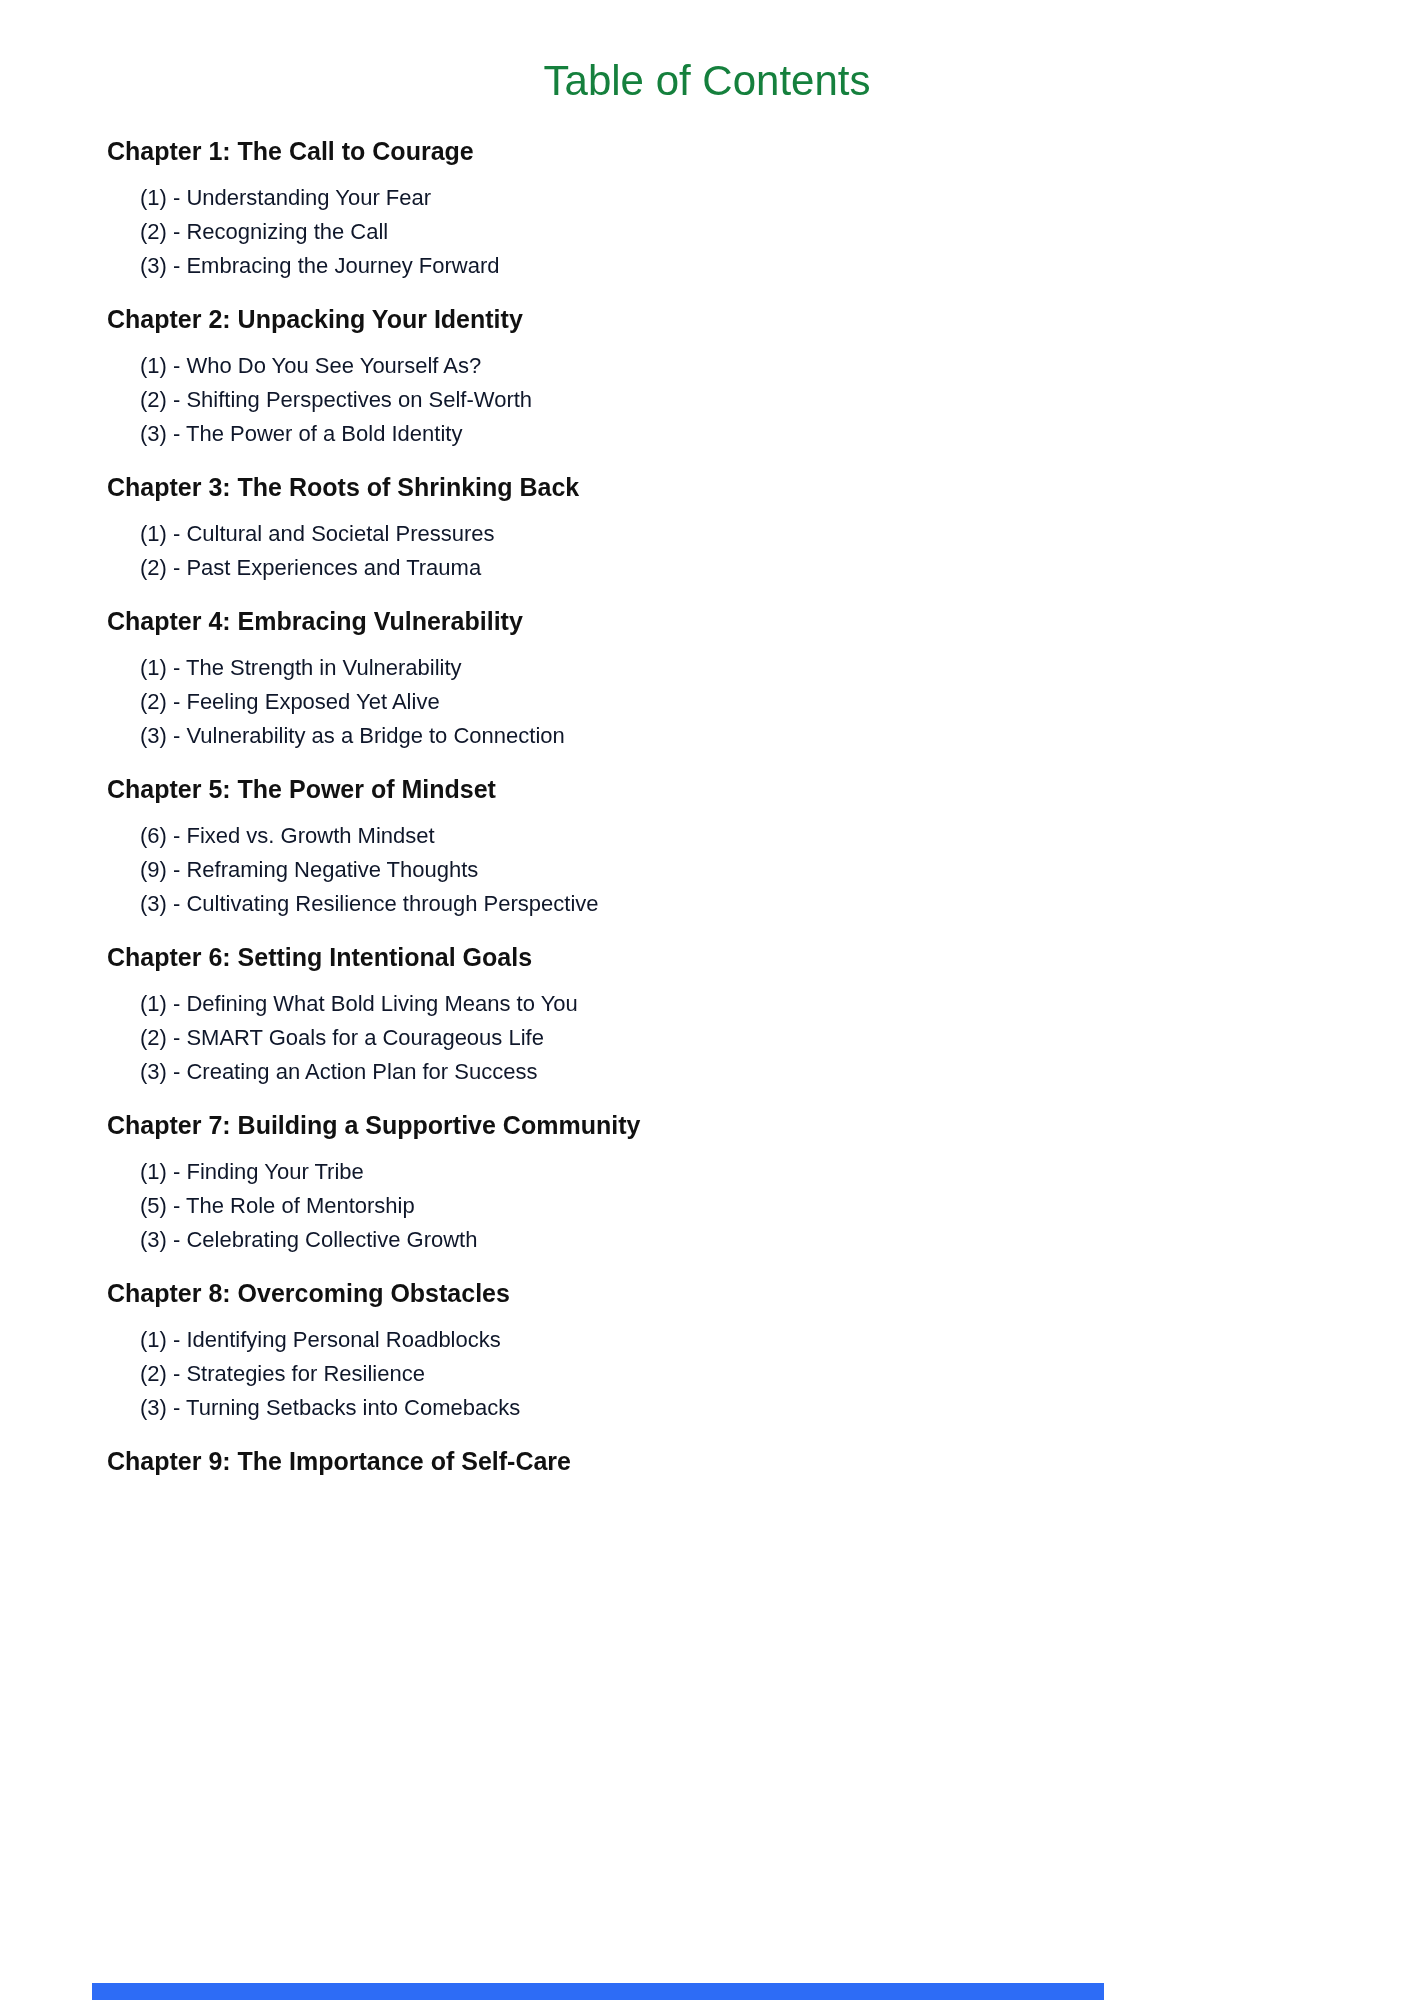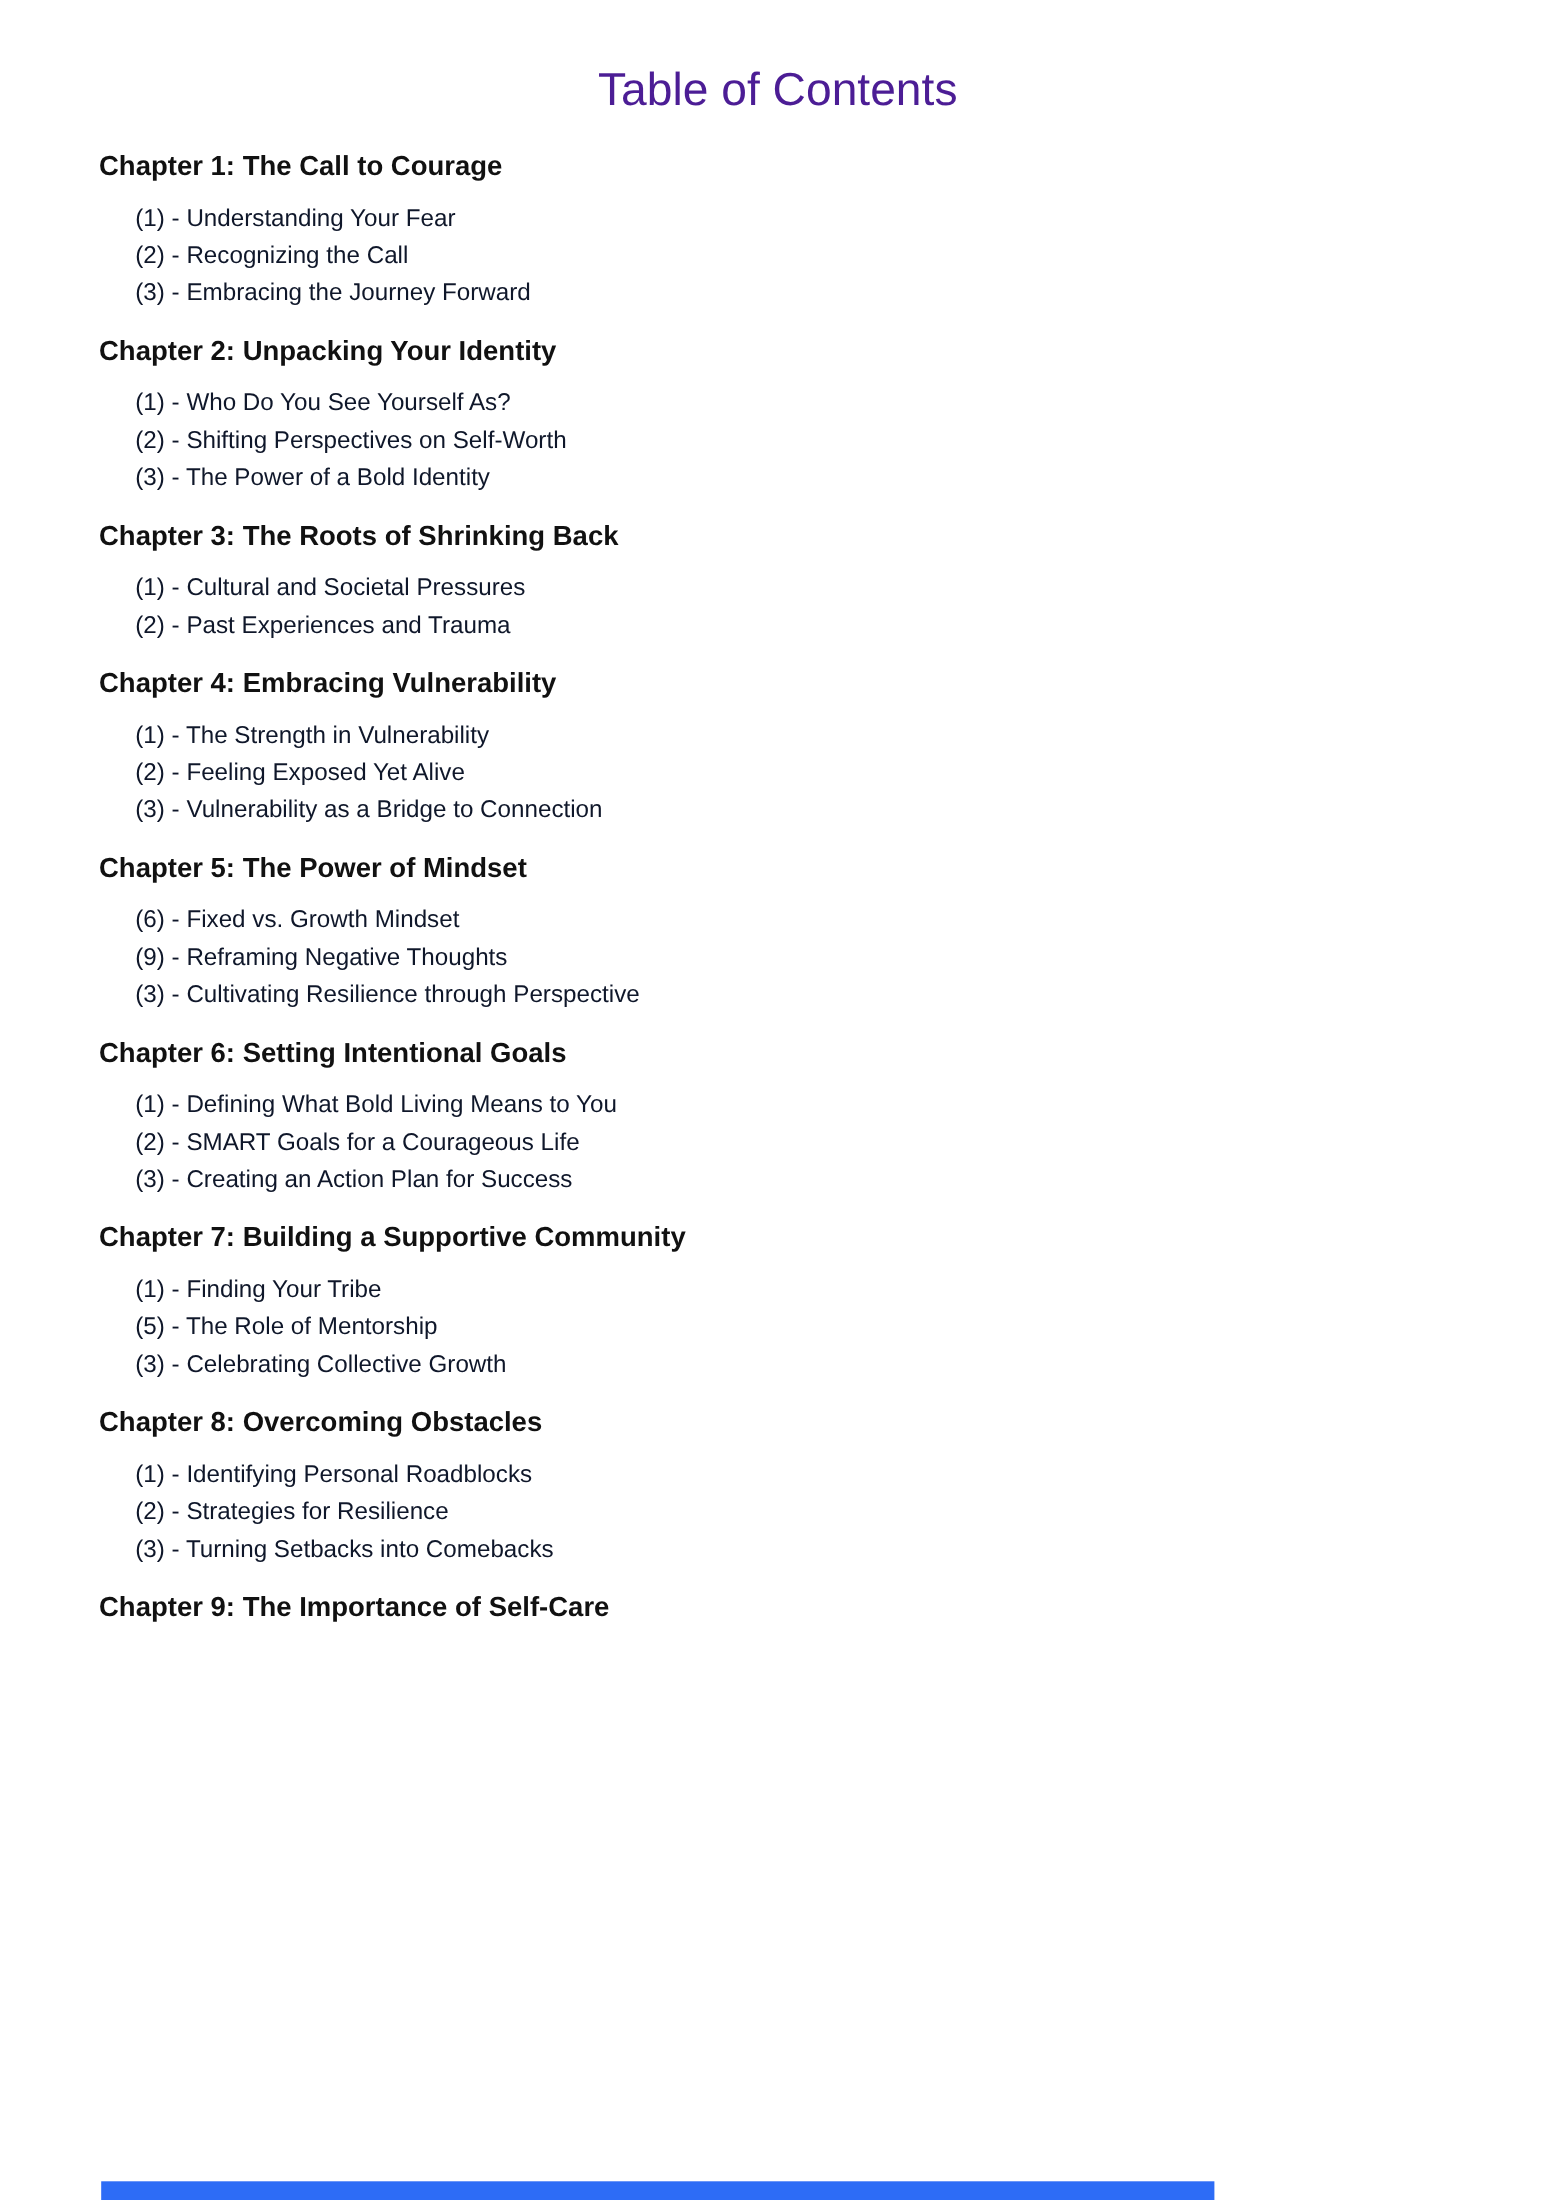--- a/index.html
+++ b/index.html
@@ -21,24 +21,24 @@
     height: 2000px;
     box-sizing: border-box;
     padding: 56px 90px 0 90px;
   }
   .doc-title {
     margin: 0;
     font-size: 42px;
     font-weight: 400;
     line-height: 50px;
     text-align: center;
-    color: #4c1d95;
+    color: #15803d;
   }
   .chapter {
-    margin: 0;
+    margin: 17px;
   }
   .chapter-title {
     font-size: 25px;
     font-weight: 700;
     line-height: 32px;
     margin: 20px 0 14px 0;
     color: #111111;
   }
   .chapter:first-of-type .chapter-title {
     margin-top: 29px;

